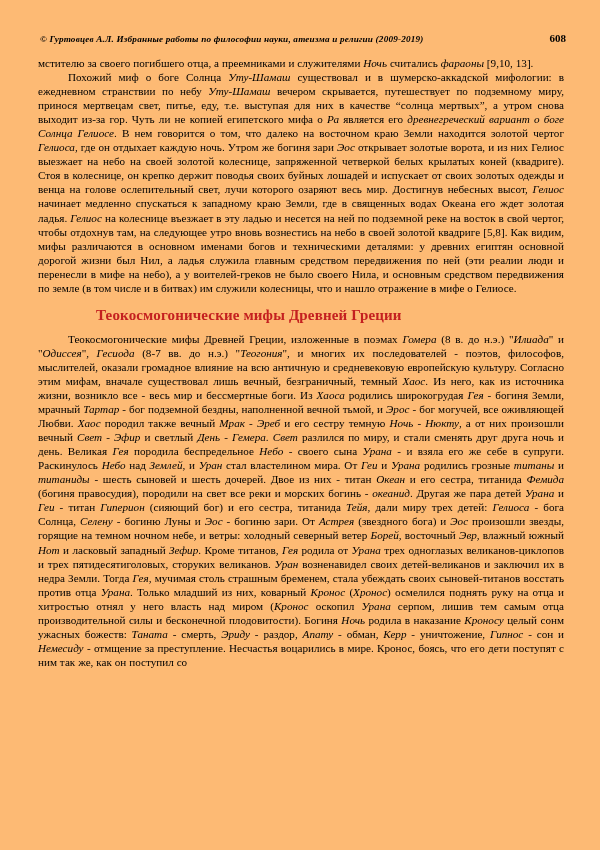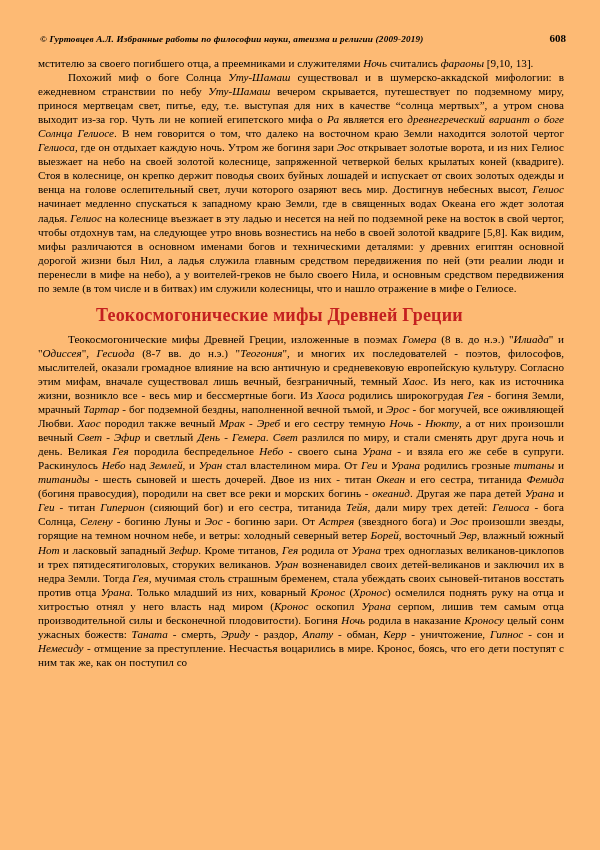--- a/index.html
+++ b/index.html
@@ -58,21 +58,21 @@
     text-indent: 0;
     word-spacing: 0.01em;
     hyphens: none;
   }
   p.para.indented {
     text-indent: 30px;
   }
   h2.section-heading {
     margin: 12px 0 9px 0;
     padding-left: 58px;
-    font-size: 18px;
+    font-size: 15px;
     line-height: 16px;
     font-weight: bold;
     color: #c42020;
     text-align: left;
     letter-spacing: 0.01em;
   }
   .i  { font-style: italic; }
   .bi { font-weight: normal; font-style: italic; }
 </style>
 </head>

